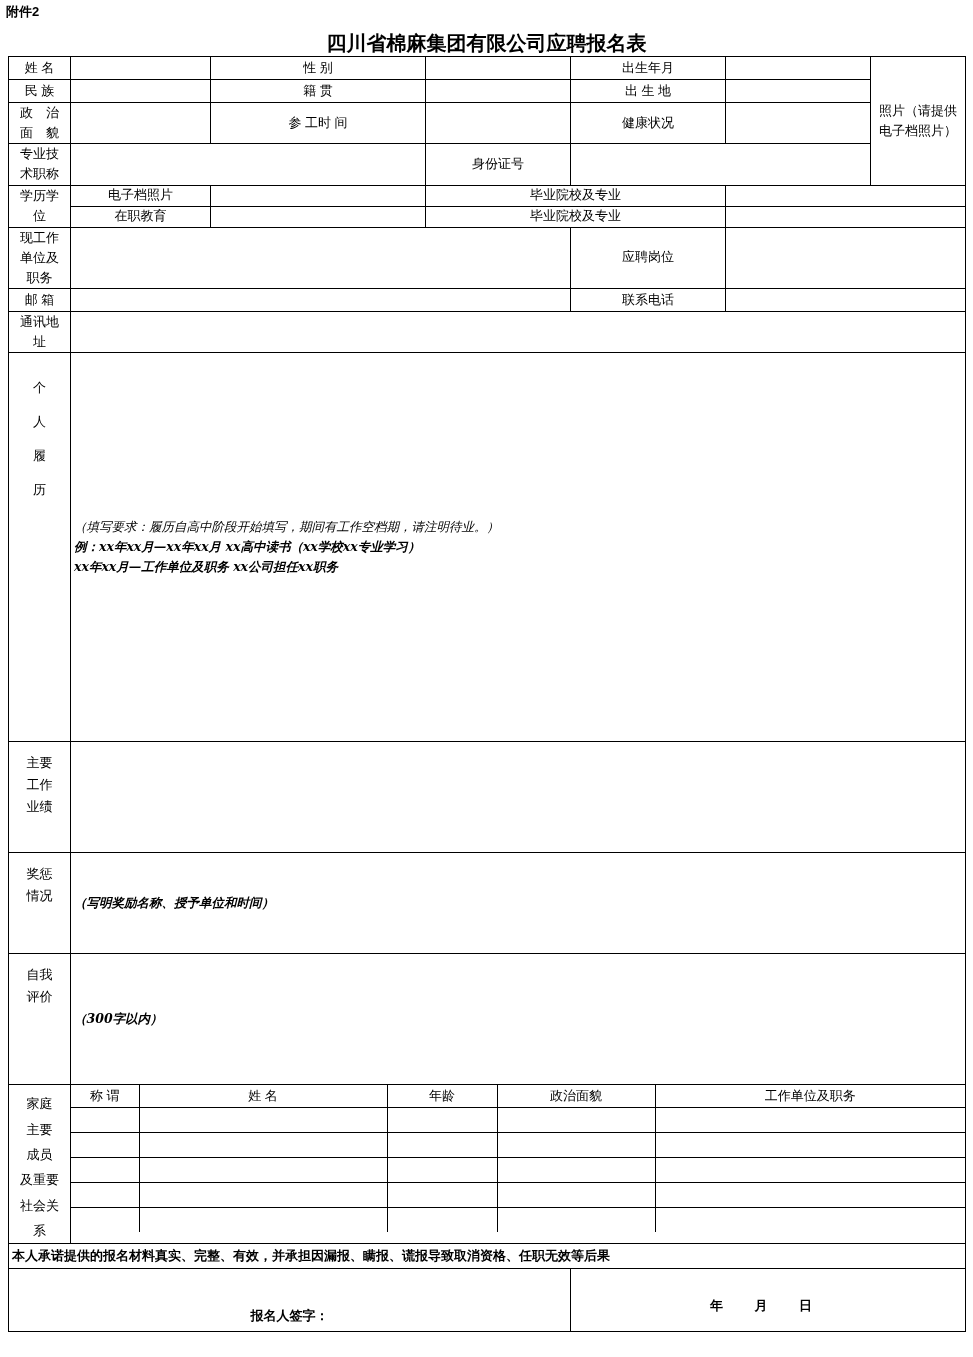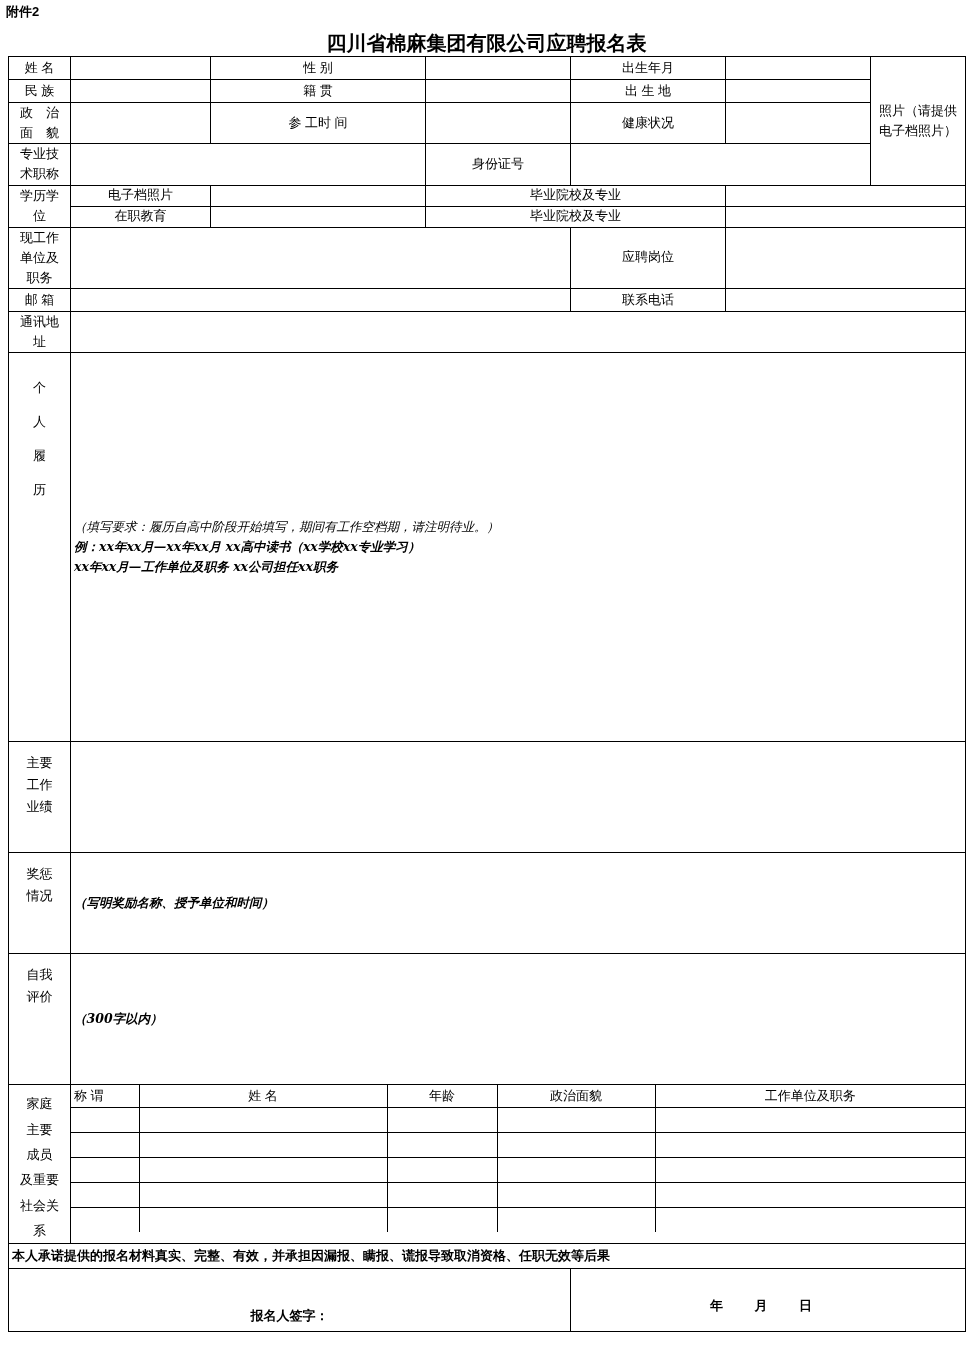--- a/index.html
+++ b/index.html
@@ -271,21 +271,21 @@
           <table style="border-collapse:collapse; table-layout:fixed; width:100%; height:100%">
             <colgroup>
               <col style="width:68px">
               <col style="width:248px">
               <col style="width:110px">
               <col style="width:158px">
               <col>
             </colgroup>
             <tbody>
               <tr>
-                <td style="border:1px solid #000;border-top:0;border-left:0;text-align:left;height:22px">称 谓</td>
+                <td style="border:1px solid #000;border-top:0;border-left:0;text-align:center;height:22px">称 谓</td>
                 <td style="border:1px solid #000;border-top:0;text-align:center">姓 名</td>
                 <td style="border:1px solid #000;border-top:0;text-align:center">年龄</td>
                 <td style="border:1px solid #000;border-top:0;">政治面貌</td>
                 <td style="border:1px solid #000;border-top:0;border-right:0;text-align:center">工作单位及职务</td>
               </tr>
               <tr>
                 <td style="border:1px solid #000;border-left:0;height:24px"></td>
                 <td style="border:1px solid #000"></td>
                 <td style="border:1px solid #000"></td>
                 <td style="border:1px solid #000"></td>

